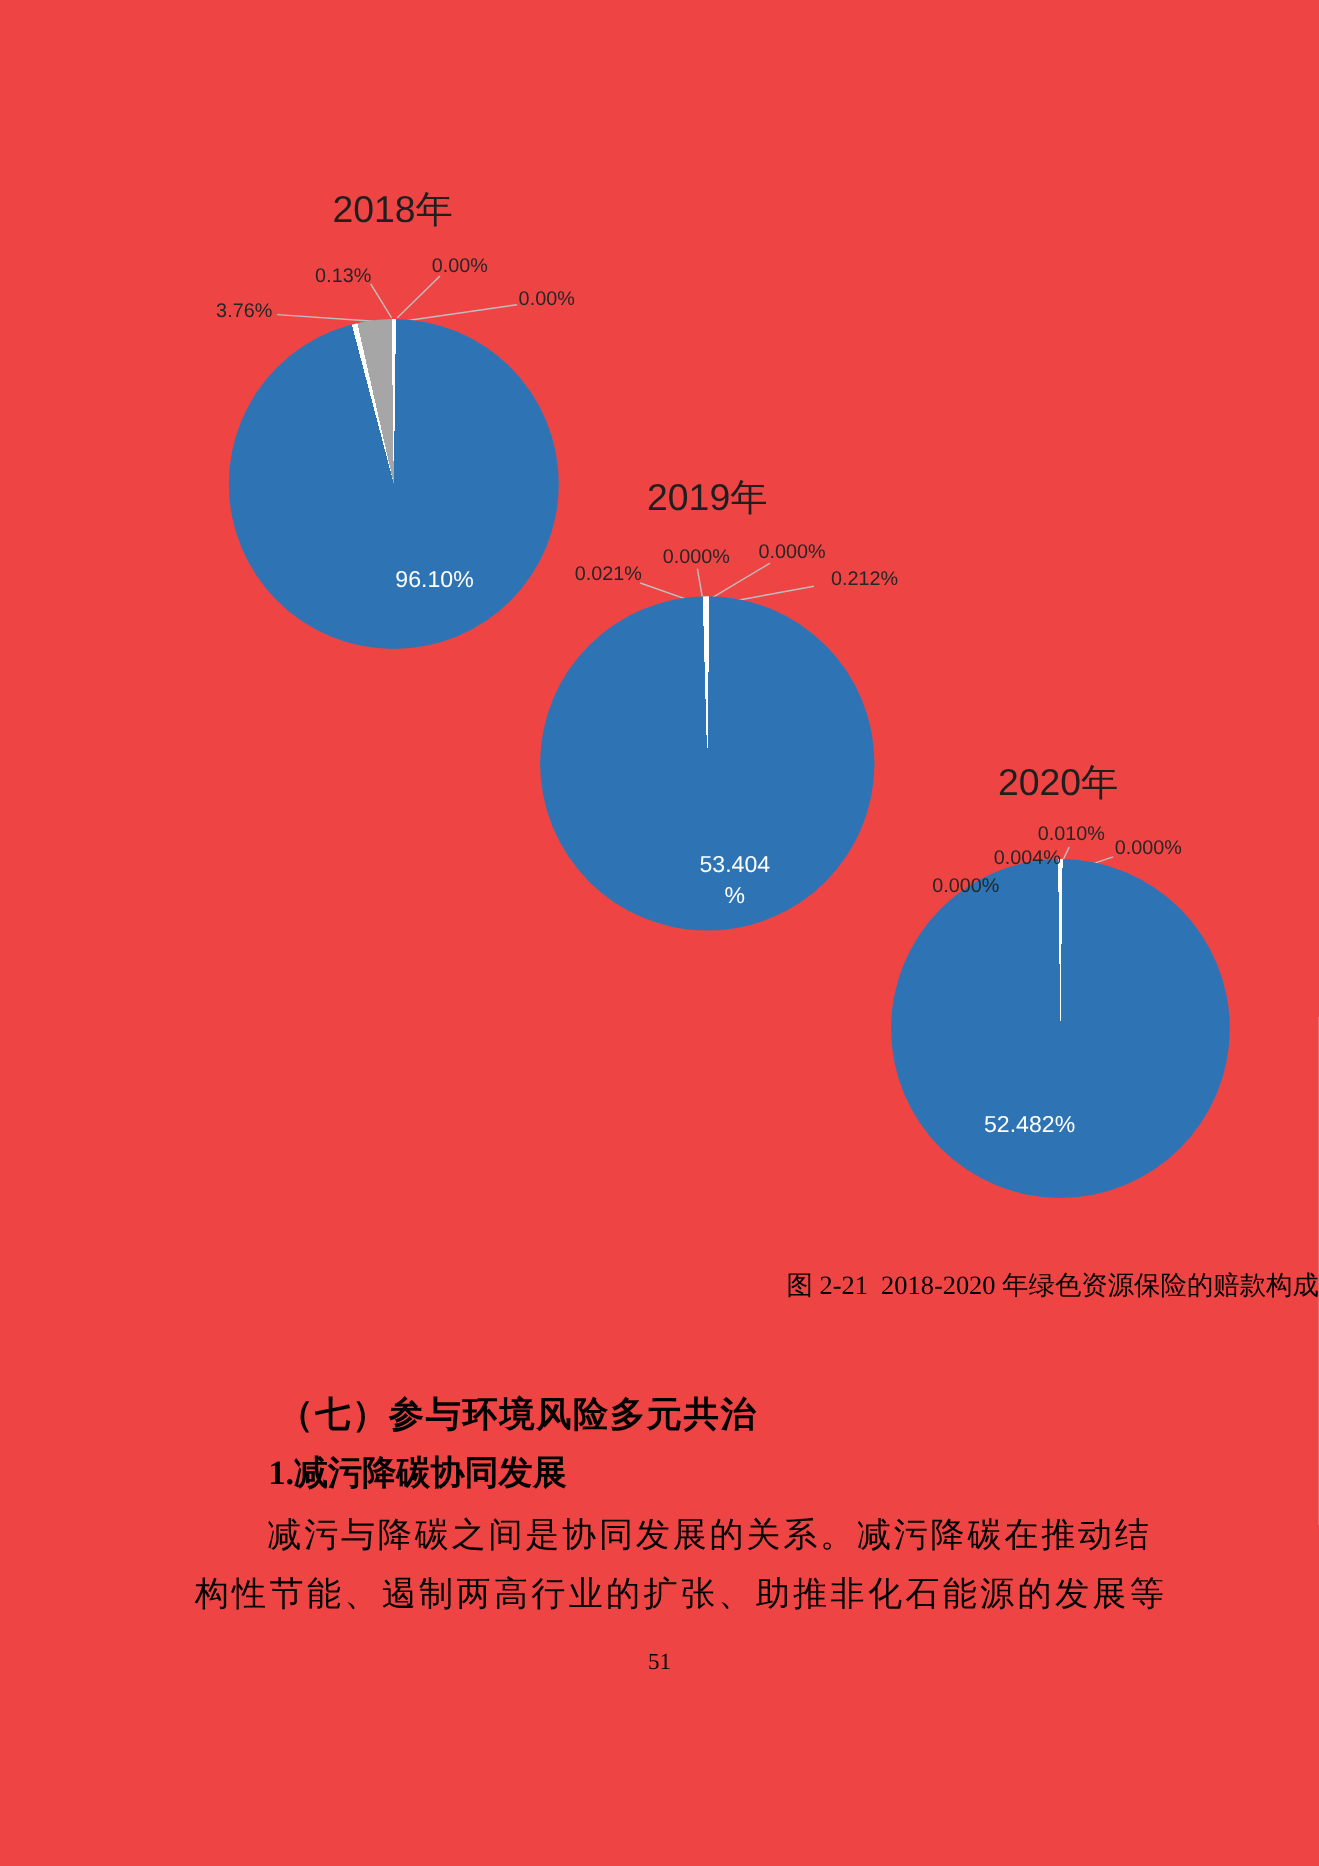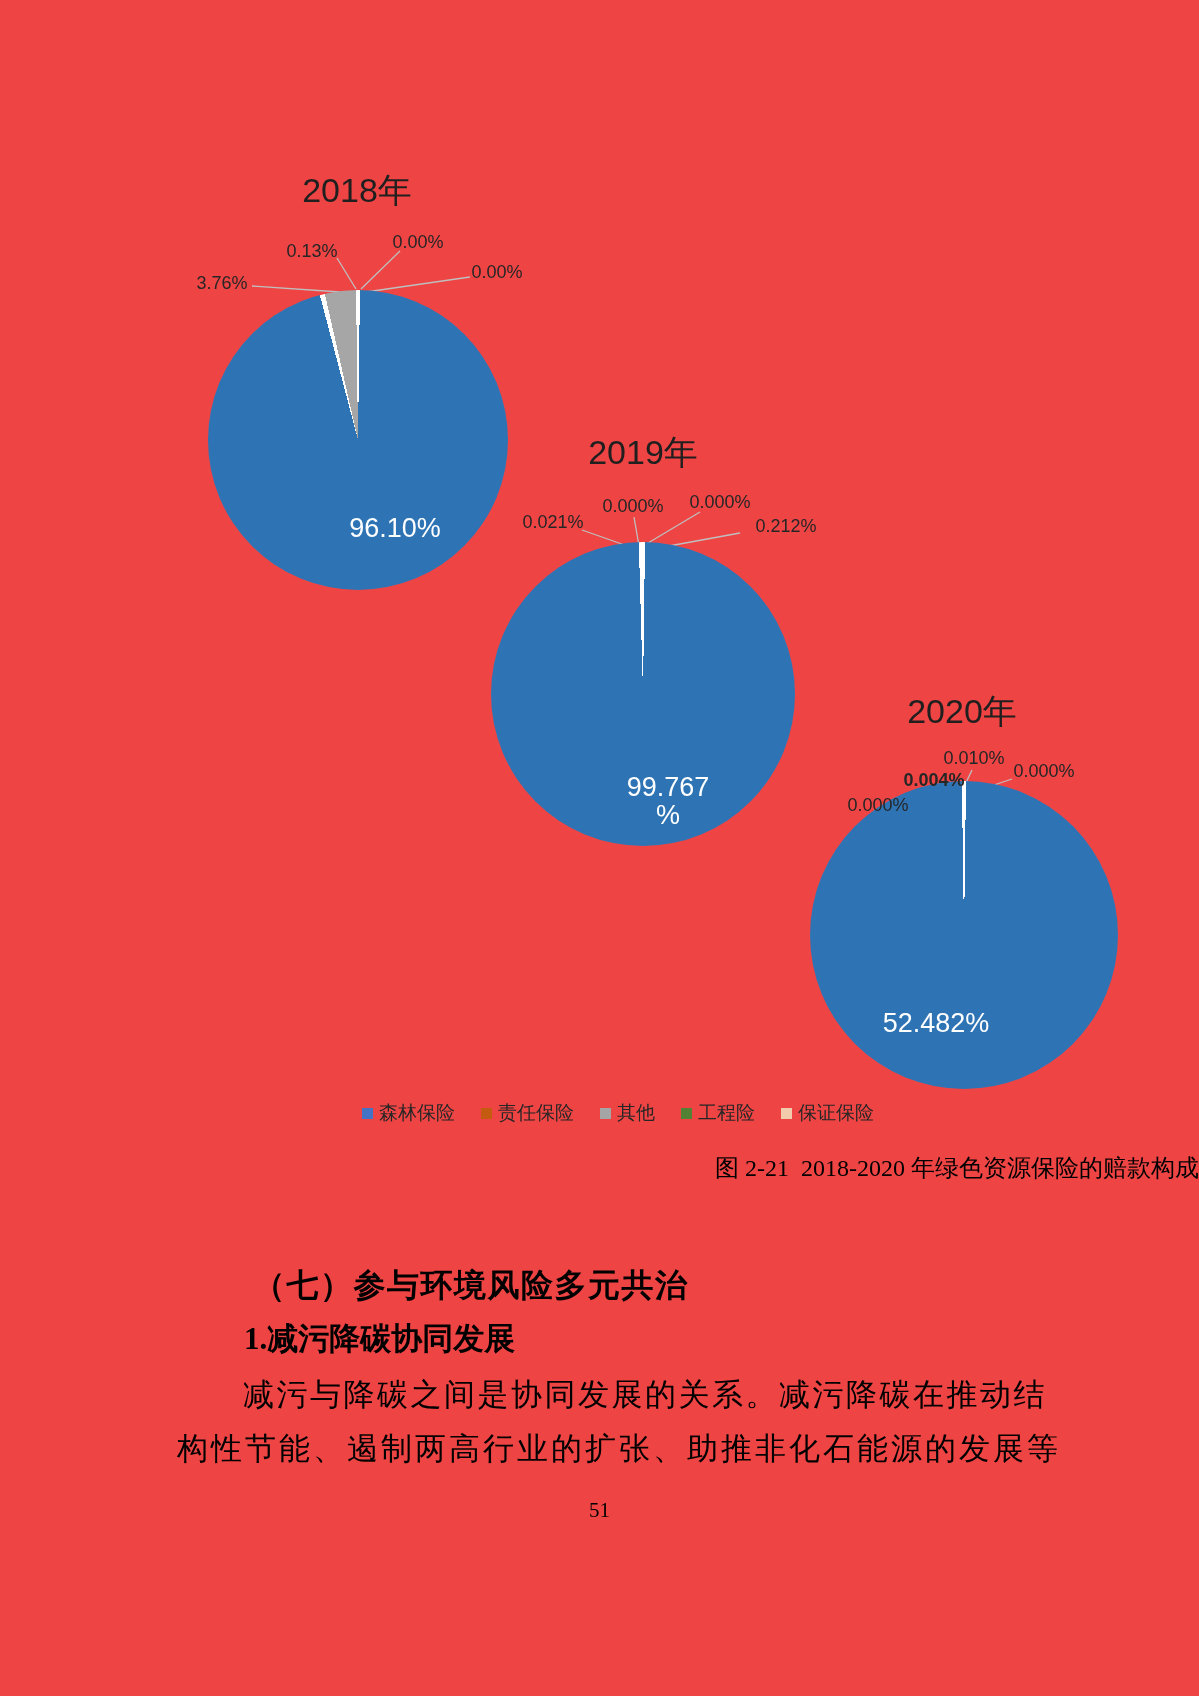--- a/index.html
+++ b/index.html
@@ -3,21 +3,21 @@
 <meta charset="utf-8">
 <style>
   html,body{margin:0;padding:0;background:#ffffff;}
   .page{position:relative;width:1199px;height:1696px;background:#ef4444;overflow:hidden;
         font-family:"Liberation Sans",sans-serif;}
   .abs{position:absolute;}
   .ctr{transform:translate(-50%,-50%);}
   .pie-title{font-size:34px;color:#1f1f1f;white-space:nowrap;transform:translateX(-50%);}
   .pie-circle{border-radius:50%;}
   .callout{font-size:18px;color:#262626;white-space:nowrap;}
-  .inside-label{font-size:27px;color:#ffffff;white-space:nowrap;text-align:center;line-height:28px;}
+  .inside-label{font-size:21px;color:#ffffff;white-space:nowrap;text-align:center;line-height:28px;}
   .legend{display:flex;align-items:center;gap:26px;}
   .legend-item{display:flex;align-items:center;gap:6px;}
   .legend-swatch{width:11px;height:11px;display:inline-block;}
   .legend-label{font-size:19px;color:#262626;white-space:nowrap;}
   .caption{width:1199px;text-align:right;font-family:"Liberation Serif",serif;
            font-size:24px;color:#000;white-space:pre;}
   .h1{font-family:"Liberation Serif",serif;font-weight:bold;font-size:32px;color:#000;
       letter-spacing:1.5px;white-space:nowrap;}
   .h2{font-family:"Liberation Serif",serif;font-weight:bold;font-size:31px;color:#000;
       white-space:nowrap;}
@@ -59,54 +59,32 @@
   <div class="abs ctr callout" style="left:497px;top:272px;">0.00%</div>
   <div class="abs ctr inside-label" style="left:395px;top:528px;">96.10%</div>
 
   <div class="abs pie-title" style="left:643px;top:430px;">2019年</div>
   <div class="abs pie-circle" style="left: 491px; top: 542px; width: 304px; height: 304px; background: conic-gradient(rgb(255, 255, 255) 0deg, rgb(255, 255, 255) 0.75deg, rgb(46, 116, 181) 0.75deg, rgb(46, 116, 181) 358.411deg, rgb(255, 255, 255) 358.411deg, rgb(255, 255, 255) 360deg);"></div>
   <div class="abs ctr callout" style="left:553px;top:522px;">0.021%</div>
   <div class="abs ctr callout" style="left:633px;top:506px;">0.000%</div>
   <div class="abs ctr callout" style="left:720px;top:502px;">0.000%</div>
   <div class="abs ctr callout" style="left:768px;top:526px;padding-left:36px;">0.212%</div>
   <div class="abs ctr inside-label" style="left:668px;top:801px;">
-    <div>99.767</div>
+    <div>53.404</div>
     <div>%</div>
   </div>
 
   <div class="abs pie-title" style="left:962px;top:689px;">2020年</div>
   <div class="abs pie-circle" style="left: 810px; top: 781px; width: 308px; height: 308px; background: conic-gradient(rgb(255, 255, 255) 0deg, rgb(255, 255, 255) 0.75deg, rgb(46, 116, 181) 0.75deg, rgb(46, 116, 181) 359.2deg, rgb(255, 255, 255) 359.2deg, rgb(255, 255, 255) 360deg);"></div>
   <div class="abs ctr callout" style="left:878px;top:805px;">0.000%</div>
-  <div class="abs ctr callout" style="left:934px;top:780px;font-weight:bold;">0.004%</div>
+  <div class="abs ctr callout" style="left:934px;top:780px;">0.004%</div>
   <div class="abs ctr callout" style="left:974px;top:758px;">0.010%</div>
   <div class="abs ctr callout" style="left:1044px;top:771px;">0.000%</div>
   <div class="abs ctr inside-label" style="left:936px;top:1023px;">52.482%</div>
 
-  <div class="abs legend" style="left:362px;top:1100px;">
-    <div class="legend-item">
-      <span class="legend-swatch" style="background: rgb(68, 114, 196);"></span>
-      <span class="legend-label">森林保险</span>
-    </div>
-    <div class="legend-item">
-      <span class="legend-swatch" style="background: rgb(197, 90, 17);"></span>
-      <span class="legend-label">责任保险</span>
-    </div>
-    <div class="legend-item">
-      <span class="legend-swatch" style="background: rgb(165, 165, 165);"></span>
-      <span class="legend-label">其他</span>
-    </div>
-    <div class="legend-item">
-      <span class="legend-swatch" style="background: rgb(84, 130, 53);"></span>
-      <span class="legend-label">工程险</span>
-    </div>
-    <div class="legend-item">
-      <span class="legend-swatch" style="background: rgb(242, 202, 172);"></span>
-      <span class="legend-label">保证保险</span>
-    </div>
-  </div>
 
   <div class="abs caption" style="left:0;top:1152px;">图 2-21  2018-2020 年绿色资源保险的赔款构成</div>
 
   <div class="abs h1" style="left:253px;top:1264px;">（七）参与环境风险多元共治</div>
   <div class="abs h2" style="left:244px;top:1318px;">1.减污降碳协同发展</div>
   <div class="abs body-line" style="left:243px;top:1374px;letter-spacing:2.5px;">减污与降碳之间是协同发展的关系。减污降碳在推动结</div>
   <div class="abs body-line" style="left:177px;top:1428px;letter-spacing:3px;">构性节能、遏制两高行业的扩张、助推非化石能源的发展等</div>
 
   <div class="abs pgnum" style="left:0;top:1498px;">51</div>
 

